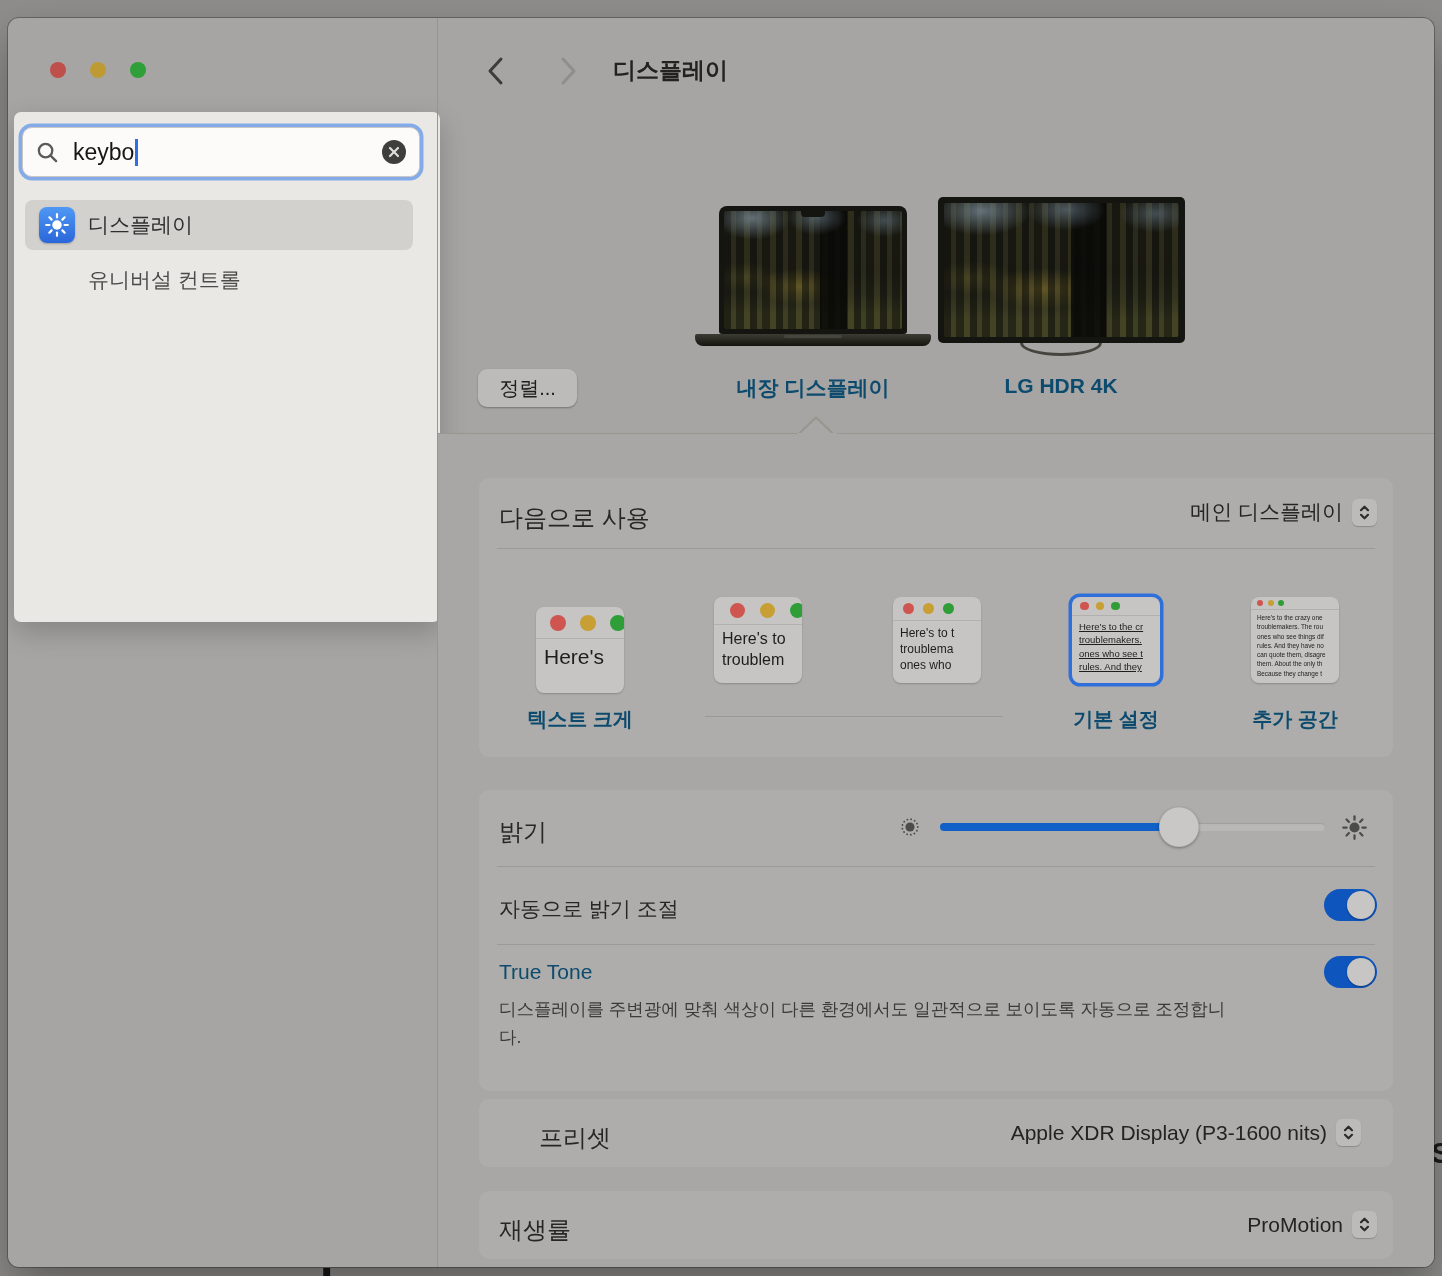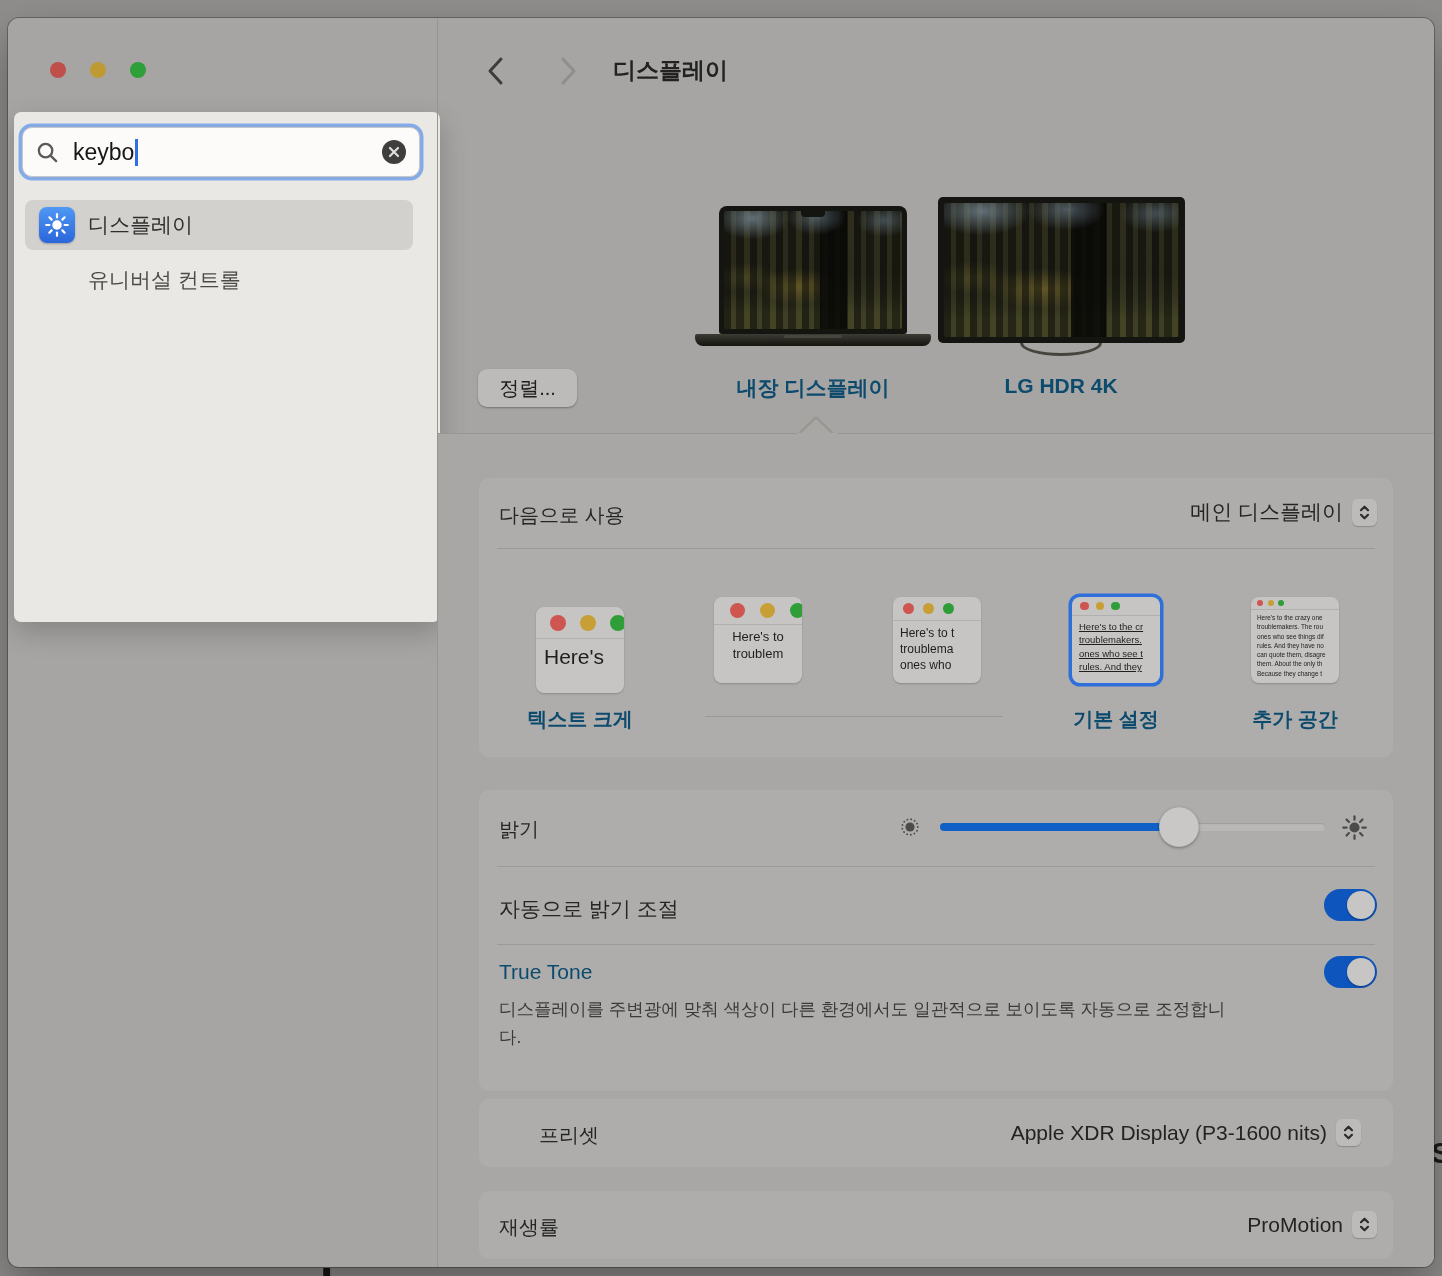--- a/index.html
+++ b/index.html
@@ -79,36 +79,36 @@
   
   .lower{left:430px;top:415px;width:996px;height:834px;background:#a8a7a5;border-top:1px solid #97968f;}
   .caret-outer{left:358px;top:-18px;width:0;height:0;border-left:20px solid transparent;border-right:20px solid transparent;border-bottom:19px solid #97968f;}
   .caret-inner{left:360px;top:-15px;width:0;height:0;border-left:18px solid transparent;border-right:18px solid transparent;border-bottom:17px solid #a8a7a5;}
   .caret-mask{left:359px;top:-1px;width:40px;height:2px;background:#a8a7a5;}
   .card{background:#aeadab;border-radius:10px;}
   .card1{left:471px;top:460px;width:914px;height:279px;}
   .card2{left:471px;top:772px;width:914px;height:301px;}
   .card3{left:471px;top:1081px;width:914px;height:68px;}
   .card4{left:471px;top:1173px;width:914px;height:68px;}
-  .row-label{font-size:20px;color:#262624;}
+  .row-label{font-size:24px;color:#262624;}
   .sep{left:18px;right:18px;height:1px;background:#9b9a98;}
   .select-group{display:flex;align-items:center;gap:9px;}
   .select-value{font-size:21px;color:#232321;}
   .stepper{width:25px;height:27px;border-radius:6px;background:#bcbbb9;display:flex;align-items:center;justify-content:center;box-shadow:0 1px 1px rgba(0,0,0,.2);}
   
   .mini{position:absolute;top:119px;width:88px;height:86px;background:#c6c5c3;border-radius:8px;overflow:hidden;box-shadow:0 1px 2px rgba(0,0,0,.2);}
   .mini .hd{display:flex;align-items:center;border-bottom:1px solid #b1b0ae;box-sizing:border-box;}
   .mini .dot{border-radius:50%;flex:0 0 auto;}
   .dot.r{background:#cf5550;} .dot.y{background:#c79f35;} .dot.g{background:#2f9e38;}
   .mini .tx{color:#1e1e1c;white-space:pre-line;overflow:hidden;}
   .m1{left:57px;margin-top:10px;} .m2{left:235px;} .m3{left:414px;} .m4{left:593px;} .m5{left:772px;}
   .m1 .hd{height:32px;padding-left:14px;gap:14px;} .m1 .dot{width:16px;height:16px;}
   .m1 .tx{font-size:21px;line-height:1.2;padding:5px 8px;}
   .m2 .hd{height:28px;padding-left:16px;gap:15px;} .m2 .dot{width:15px;height:15px;}
-  .m2 .tx{font-size:13px;line-height:1.3;padding:4px 8px;text-align:center;}
+  .m2 .tx{font-size:16px;line-height:1.3;padding:4px 8px;}
   .m3 .hd{height:24px;padding-left:10px;gap:9px;} .m3 .dot{width:11px;height:11px;}
   .m3 .tx{font-size:12px;line-height:1.35;padding:4px 7px;}
   .m4 .hd{height:19px;padding-left:8px;gap:7px;} .m4 .dot{width:8.5px;height:8.5px;}
   .m4 .tx{font-size:9.5px;line-height:1.4;padding:4px 7px;text-decoration:underline;}
   .m5 .hd{height:13px;padding-left:6px;gap:4.5px;} .m5 .dot{width:6px;height:6px;}
   .m5 .tx{font-size:6.4px;line-height:1.45;padding:3px 6px;}
   .mini.selected{box-shadow:0 0 0 3.5px #2e6fd9;}
   .thumb-label{position:absolute;top:228px;width:160px;text-align:center;font-size:20px;font-weight:600;color:#0c4a6e;}
   .tl1{left:21px;} .tl4{left:557px;} .tl5{left:736px;}
   .thumb-divider{left:226px;top:238px;width:298px;height:1px;background:#999895;}

